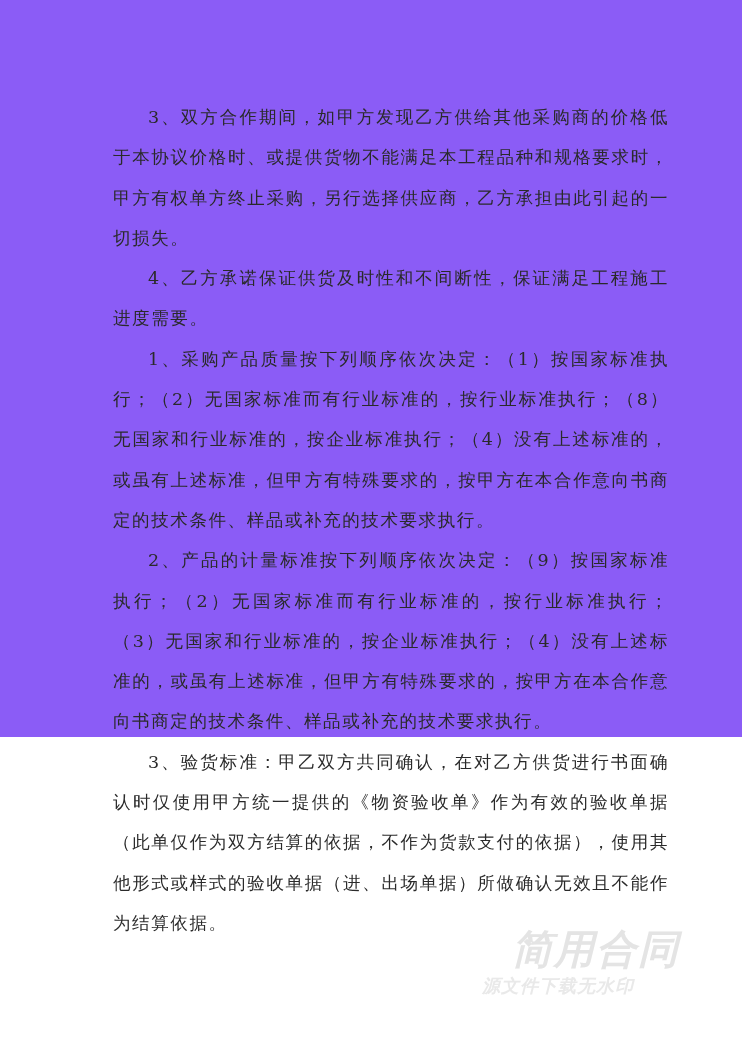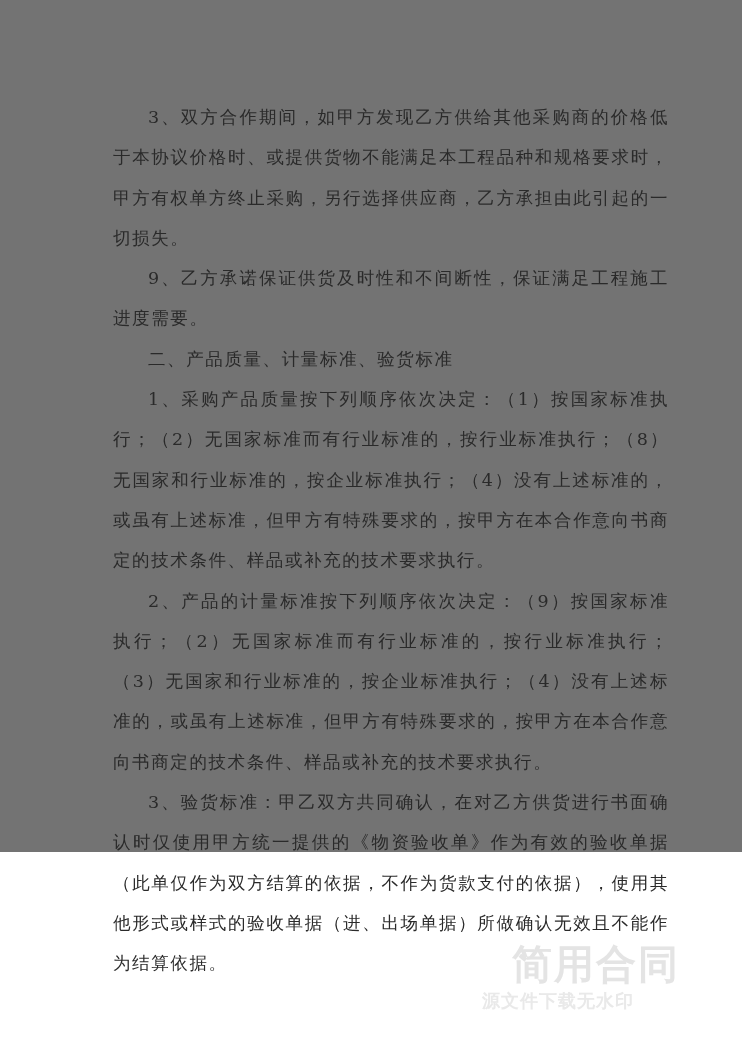--- a/index.html
+++ b/index.html
@@ -12,22 +12,22 @@
       height: 1049px;
       position: relative;
       overflow: hidden;
       font-family: "DejaVu Serif", "Liberation Serif", serif;
       color: #2a2a2a;
     }
     .page {
       position: absolute;
       left: 0; top: 0;
       width: 742px;
-      height: 852px;
-      background: #737373;
+      height: 737px;
+      background: #8b5cf6;
     }
     .content {
       position: absolute;
       left: 113px;
       top: 97px;
       width: 556px;
     }
     .para {
       margin: 0;
       font-size: 17.5px;
@@ -41,22 +41,22 @@
       text-indent: 35px;
     }
     .heading {
       text-indent: 35px;
     }
     .watermark {
       position: absolute;
       color: #e6e6e6;
       font-family: "DejaVu Sans", "Liberation Sans", sans-serif;
       font-weight: bold;
+      font-style: italic;
       user-select: none;
-      margin-top: 15px;
     }
     .wm-main {
       left: 512px;
       top: 922px;
       font-size: 40px;
       letter-spacing: 2px;
       color: #e4e4e4;
     }
     .wm-sub {
       left: 482px;
@@ -65,22 +65,21 @@
       letter-spacing: 1px;
       color: #e9e9e9;
     }
   </style>
 </head>
 <body>
 
 <div class="page">
   <div class="content">
     <p class="para indent">3、双方合作期间，如甲方发现乙方供给其他采购商的价格低于本协议价格时、或提供货物不能满足本工程品种和规格要求时，甲方有权单方终止采购，另行选择供应商，乙方承担由此引起的一切损失。</p>
-    <p class="para indent">9、乙方承诺保证供货及时性和不间断性，保证满足工程施工进度需要。</p>
-    <p class="para heading">二、产品质量、计量标准、验货标准</p>
+    <p class="para indent">4、乙方承诺保证供货及时性和不间断性，保证满足工程施工进度需要。</p>
     <p class="para indent">1、采购产品质量按下列顺序依次决定：（1）按国家标准执行；（2）无国家标准而有行业标准的，按行业标准执行；（8）无国家和行业标准的，按企业标准执行；（4）没有上述标准的，或虽有上述标准，但甲方有特殊要求的，按甲方在本合作意向书商定的技术条件、样品或补充的技术要求执行。</p>
     <p class="para indent">2、产品的计量标准按下列顺序依次决定：（9）按国家标准执行；（2）无国家标准而有行业标准的，按行业标准执行；（3）无国家和行业标准的，按企业标准执行；（4）没有上述标准的，或虽有上述标准，但甲方有特殊要求的，按甲方在本合作意向书商定的技术条件、样品或补充的技术要求执行。</p>
     <p class="para indent">3、验货标准：甲乙双方共同确认，在对乙方供货进行书面确认时仅使用甲方统一提供的《物资验收单》作为有效的验收单据（此单仅作为双方结算的依据，不作为货款支付的依据），使用其他形式或样式的验收单据（进、出场单据）所做确认无效且不能作为结算依据。</p>
   </div>
 
   <div class="watermark wm-main">简用合同</div>
   <div class="watermark wm-sub">源文件下载无水印</div>
 </div>
 
 </body></html>

